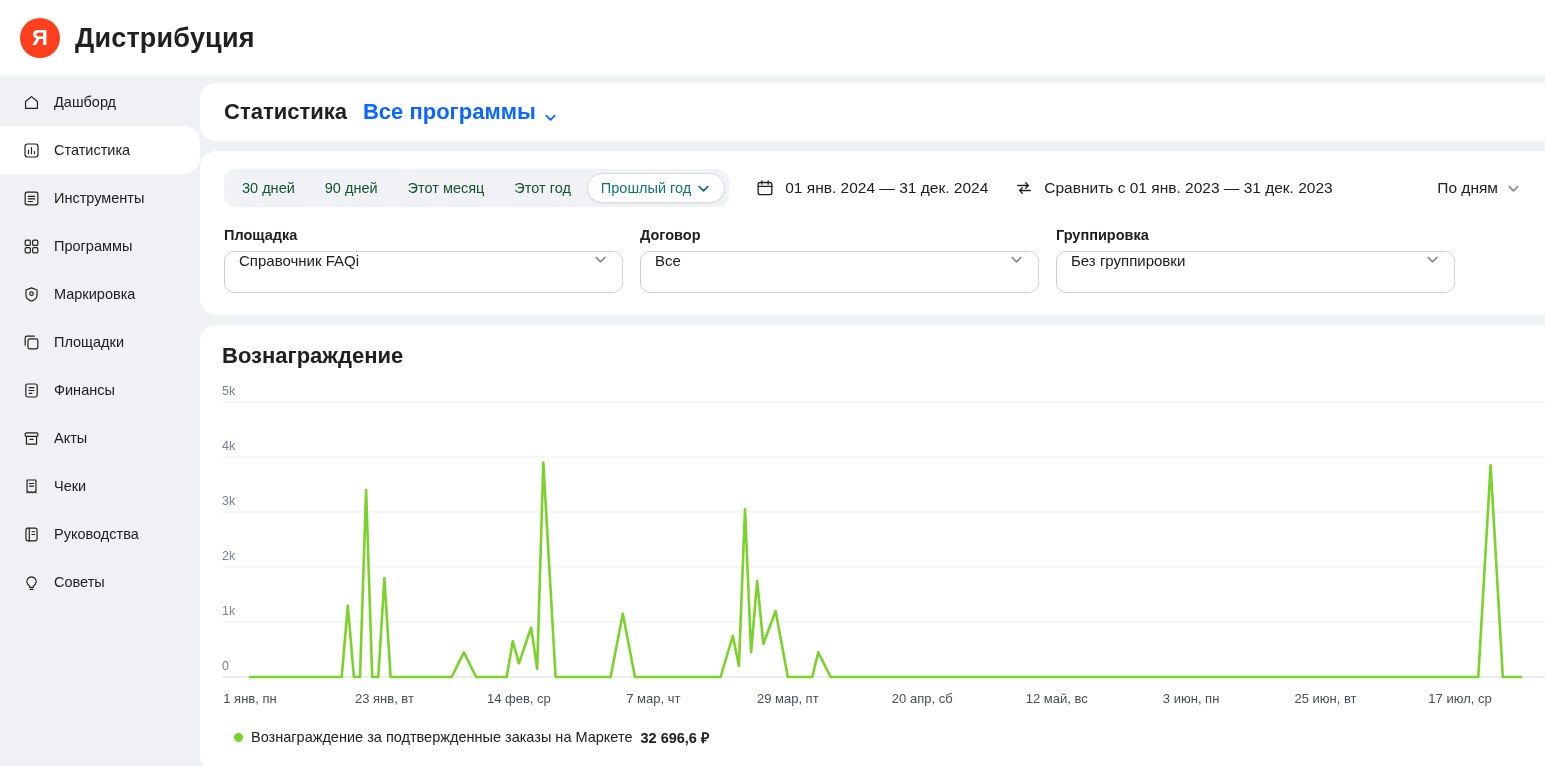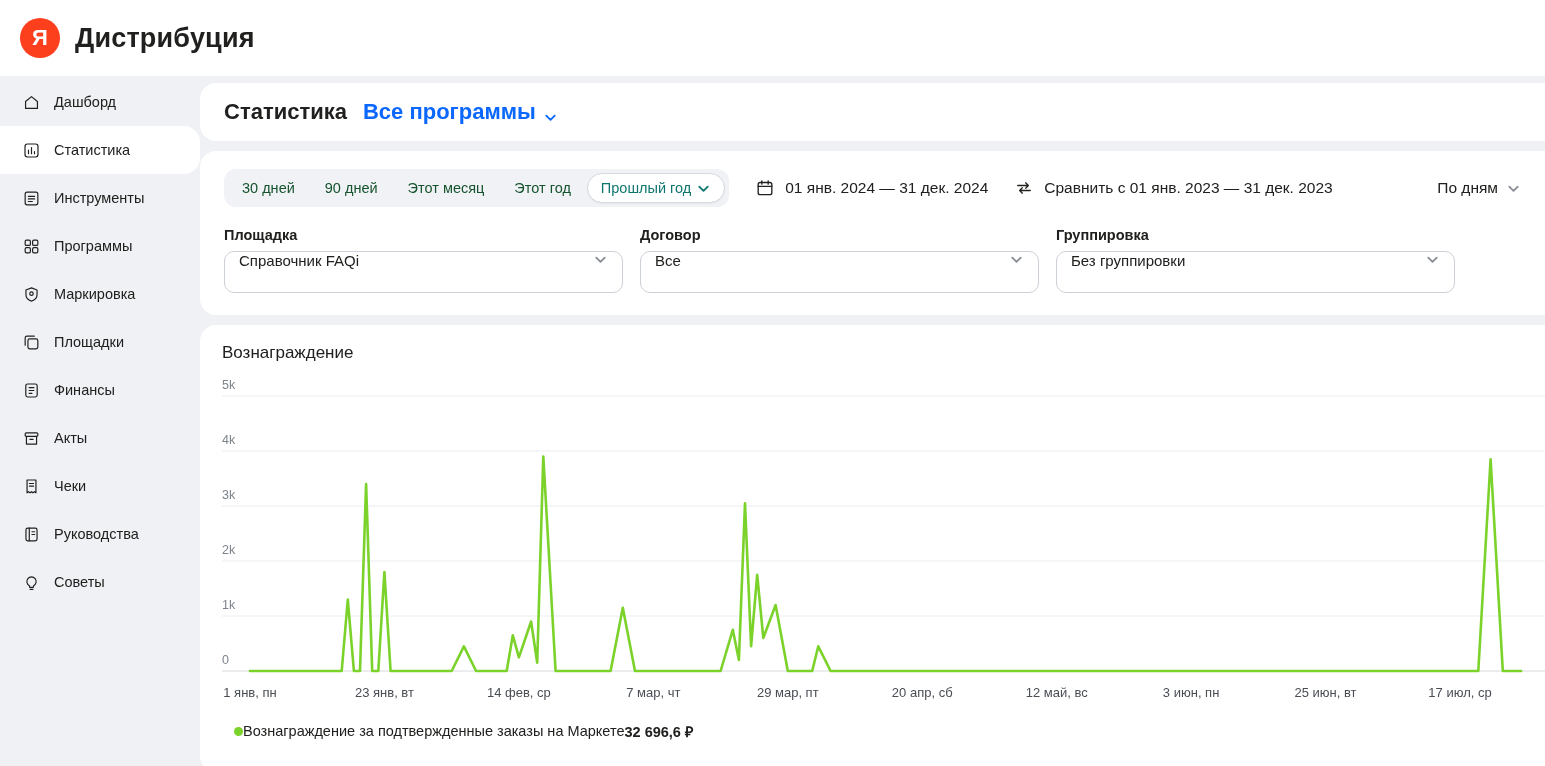--- a/index.html
+++ b/index.html
@@ -51,23 +51,23 @@
                 stroke-linecap:round;stroke-linejoin:round}
   .granularity{margin-left:auto;display:flex;align-items:center;gap:8px;font-size:15.5px;cursor:pointer}
 
   .filters-row2{margin-top:20px;display:grid;grid-template-columns:repeat(3,399px);gap:17px}
   .filter-label{font-size:14.5px;font-weight:700;height:16px;margin-bottom:8px}
   .select{height:42px;border:1px solid #ccd0d7;border-radius:10px;display:flex;align-items:flex-start;
           justify-content:space-between;padding:0 14px;font-size:15px;cursor:pointer;background:#fff}
 
   
   .card-chart{flex:1;padding:18px 0 0 12px;min-height:0}
-  .chart-title{font-size:17px;font-weight:400;margin:0 0 16px 10px}
+  .chart-title{font-size:22px;font-weight:700;margin:0 0 16px 10px}
   .chart-svg{display:block;width:1333px;height:332px}
-  .legend{display:flex;align-items:center;margin:10px 0 0 22px;font-size:14.5px}
+  .legend{display:flex;align-items:center;gap:8px;margin:10px 0 0 22px;font-size:14.5px}
   .legend-dot{width:9px;height:9px;border-radius:50%;flex:0 0 9px}
   .legend-total{font-weight:700}
 </style>
 </head>
 <body>
 
 <header class="topbar">
   <div class="logo">Я</div>
   <div class="app-title">Дистрибуция</div>
 </header>

